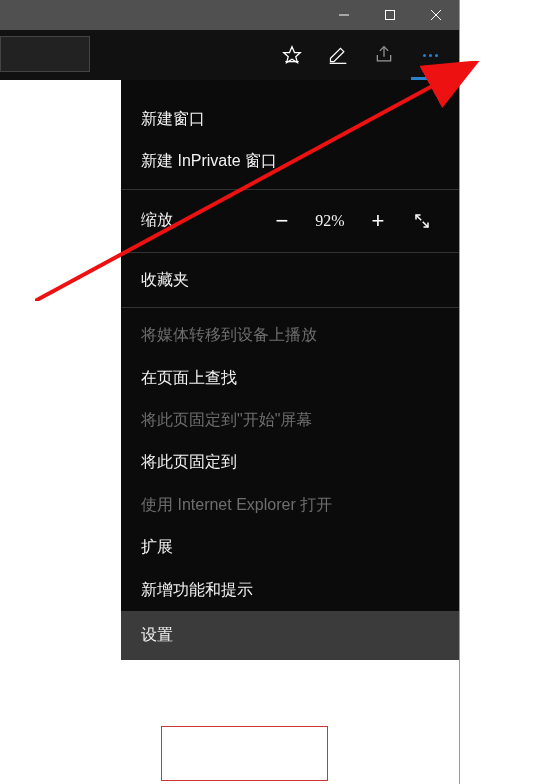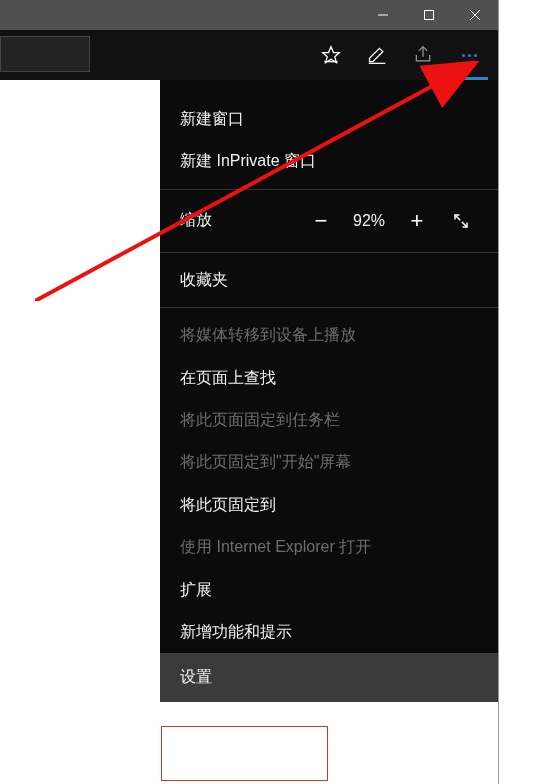--- a/index.html
+++ b/index.html
@@ -5,21 +5,21 @@
     * { margin: 0; padding: 0; box-sizing: border-box; }
     body {
       width: 533px;
       height: 784px;
       background: #fff;
       font-family: "Microsoft YaHei", "Segoe UI", sans-serif;
       position: relative;
       overflow: hidden;
     }
     .browser {
-      width: 499px;
+      width: 460px;
       height: 784px;
       background: #15803d;
       position: relative;
       border-right: 1px solid #999;
     }
     .titlebar {
       height: 30px;
       background: #505050;
       display: flex;
       justify-content: flex-end;
@@ -129,20 +129,21 @@
       justify-content: center;
       color: #fff;
       font-size: 22px;
       font-weight: 300;
     }
     .zoom-val {
       font-size: 16px;
       color: #f2f2f2;
       min-width: 42px;
       text-align: center;
+      font-family: Liberation Serif, serif;
     }
     .fullscreen svg { width: 18px; height: 18px; }
     .settings-item {
       background: #3b3b3b;
       padding: 14px 20px;
       font-size: 16px;
       color: #f2f2f2;
     }
     .arrow {
       position: absolute;
@@ -235,21 +236,20 @@
           <line x1="4" y1="4" x2="11" y2="11"></line>
             <line x1="20" y1="20" x2="13" y2="13"></line>
         </svg>
       </div>
     </div>
     <div class="divider"></div>
     <div class="menu-item">收藏夹</div>
     <div class="divider"></div>
     <div class="menu-item disabled">将媒体转移到设备上播放</div>
     <div class="menu-item">在页面上查找</div>
-    <div class="menu-item disabled">将此页面固定到任务栏</div>
     <div class="menu-item disabled">将此页固定到"开始"屏幕</div>
     <div class="menu-item">将此页固定到</div>
     <div class="menu-item disabled">使用 Internet Explorer 打开</div>
     <div class="menu-item">扩展</div>
     <div class="menu-item">新增功能和提示</div>
     <div class="settings-item">设置</div>
   </div>
 
   <svg class="arrow" viewBox="0 0 455 240">
     <defs>

